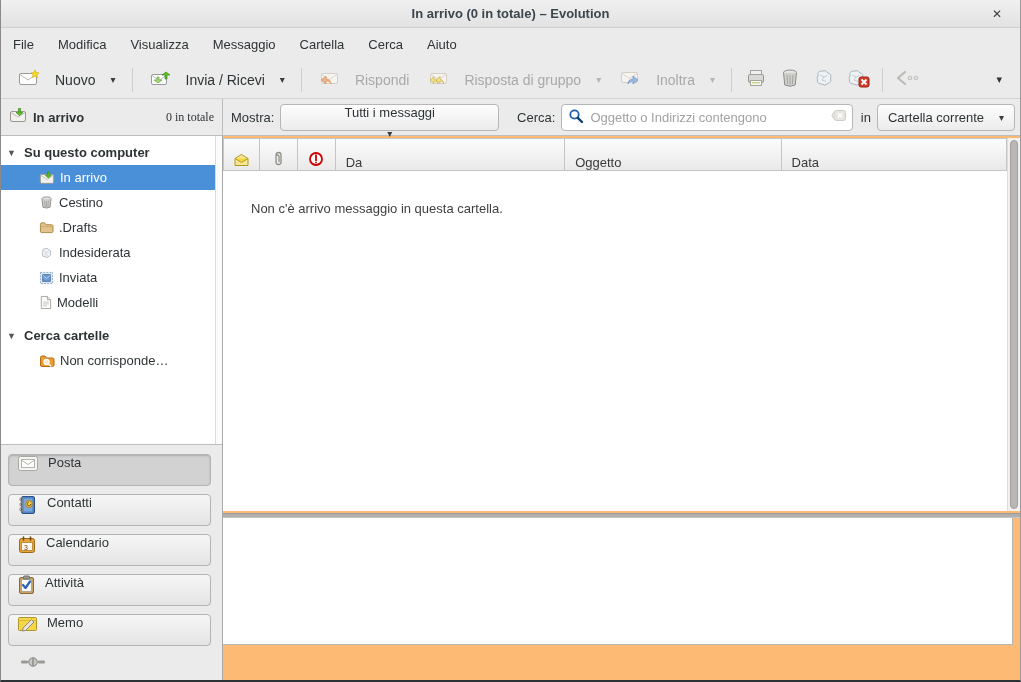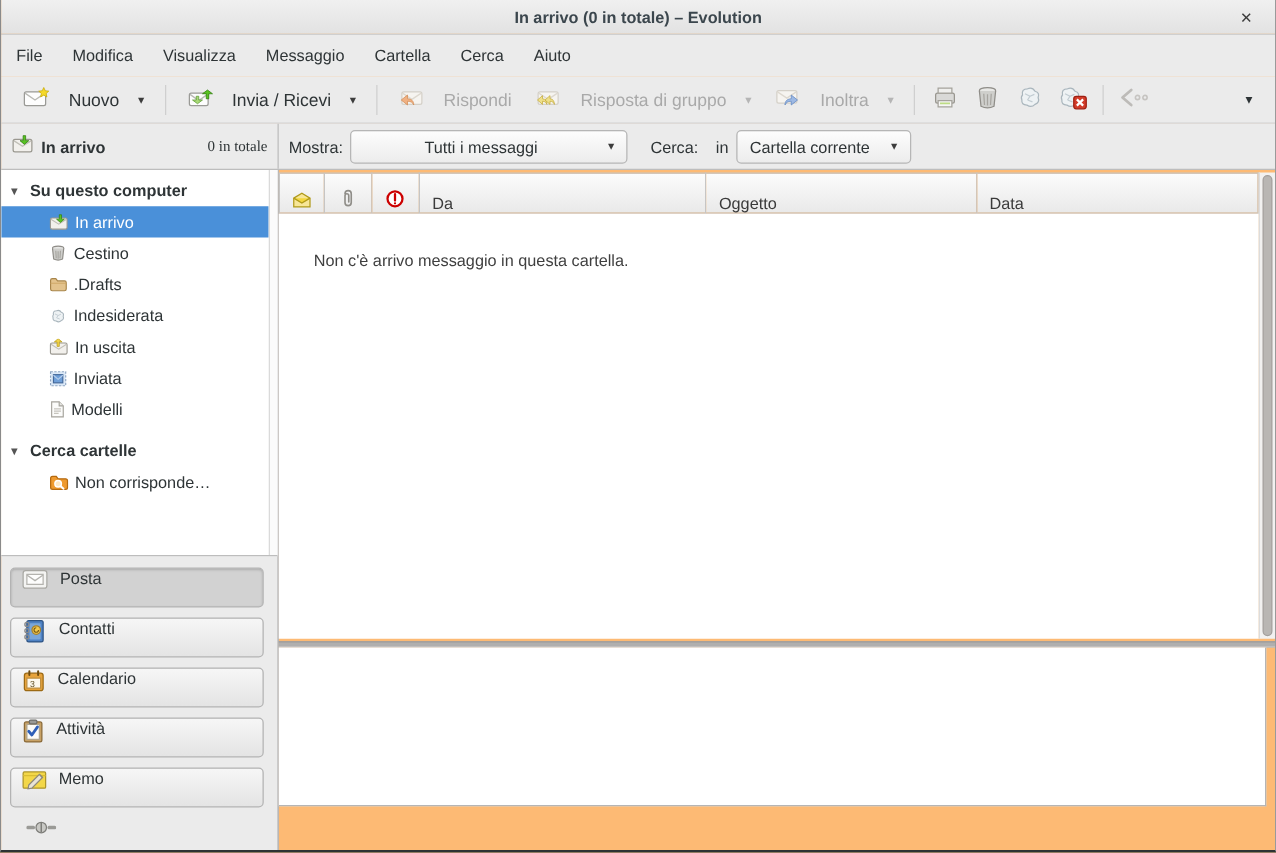--- a/index.html
+++ b/index.html
@@ -73,21 +73,21 @@
   .fb-left .fcount { margin-left:auto; font-size:12px; color:#2e3436;font-family:Liberation Serif, serif; }
   .fb-label { margin:0 6px 0 8px; }
   .dropdown {
     display:flex; align-items:center; height:27px;
     background: linear-gradient(#fdfdfd,#ececec);
     border:1px solid #b6b6b6; border-radius:4px;
     padding:0 10px; gap:8px;
   }
   .dropdown .val { flex:1; text-align:center; }
   .dropdown .arrow { font-size:10px; color:#3c3c3c; }
-  .dd-filter { width:222px; }
+  .dd-filter { width:222px;flex-direction:column; }
   .dd-scope { width:140px; margin-right:5px; }
   .searchbox {
     display:flex; align-items:center; width:296px; height:27px;
     background:#ffffff; border:1px solid #b6b6b6; border-radius:4px;
     padding:0 6px; gap:6px;
   }
   .searchbox input {
     flex:1; border:none; outline:none; font-family:inherit; font-size:13px;
     color:#2e3436; background:transparent; min-width:0;
   }
@@ -283,20 +283,32 @@
           </svg></span>
       <span class="fname">In arrivo</span>
       <span class="fcount">0 in totale</span>
     </div>
     <span class="fb-label">Mostra:</span>
     <div class="dropdown dd-filter">
       <span class="val">Tutti i messaggi</span>
       <span class="arrow">▾</span>
     </div>
     <span class="fb-label" style="margin-left:18px">Cerca:</span>
+    <div class="searchbox">
+      <span><svg width="16" height="16" viewBox="0 0 16 16">
+            <circle cx="6.5" cy="6.5" r="4.2" fill="none" stroke="#1c5fb0" stroke-width="1.8"></circle>
+            <path d="M9.8 9.8 L14 14" stroke="#123d72" stroke-width="2.4" stroke-linecap="round"></path>
+          </svg></span>
+      <input type="text" value="" placeholder="Oggetto o Indirizzi contengono" style="">
+      <span><svg width="15" height="13" viewBox="0 0 15 13">
+            <rect x="3.5" y="1.5" width="11" height="10" rx="2" fill="#e9e6e2" stroke="#cfccc7"></rect>
+            <path d="M3.5 2.5 L0.8 6.5 L3.5 10.5" fill="#e9e6e2" stroke="#cfccc7"></path>
+            <path d="M7 4.5 L11 8.5 M11 4.5 L7 8.5" stroke="#ffffff" stroke-width="1.6"></path>
+          </svg></span>
+    </div>
     <span class="fb-label">in</span>
     <div class="dropdown dd-scope">
       <span class="val" style="text-align:left">Cartella corrente</span>
       <span class="arrow">▾</span>
     </div>
   </div>
 
   <div class="content">
 
     <div class="sidebar">
@@ -335,30 +347,20 @@
           <span>.Drafts</span>
         </div>
         <div class="tree-row child">
           <span class="ticon">
               <svg width="15" height="14" viewBox="0 0 24 22">
                 <path d="M6 9 Q5 4 10 4 Q14 2.5 16 6 Q20 7 18.5 11 Q20 15 16 16.5 Q13 19.5 9.5 17 Q5 17 5.5 13 Q4.5 10.5 6 9 Z" fill="#eef2f4" stroke="#aab6bd" stroke-width="1.4"></path>
                 <path d="M8 8 L12 10 L10 13 M12 10 L15.5 8.5 M10 13 L14 14.5" fill="none" stroke="#c2ccd2" stroke-width="1.2"></path>
               </svg>
             </span>
           <span>Indesiderata</span>
-        </div>
-        <div class="tree-row child">
-          <span class="ticon">
-              <svg width="16" height="14" viewBox="0 0 18 15">
-                <rect x="1.5" y="3.5" width="15" height="10" rx="1.5" fill="#f2f0ec" stroke="#9a9890"></rect>
-                <path d="M2 4.5 L9 9 L16 4.5" fill="none" stroke="#c0beb6"></path>
-                <path d="M7 3 L11 3 L11 0.5 L14 4 L11 7.5 L11 5 L7 5 Z" fill="#f3d54a" stroke="#b09410" stroke-width=".6" transform="rotate(-90 9 4.5)"></path>
-              </svg>
-            </span>
-          <span>In uscita</span>
         </div>
         <div class="tree-row child">
           <span class="ticon">
               <svg width="15" height="14" viewBox="0 0 16 15">
                 <rect x="1.5" y="1.5" width="13" height="12" fill="#dce9f7" stroke="#8fa6c2" stroke-dasharray="2 1.2"></rect>
                 <rect x="4" y="4" width="8" height="7" fill="#6f9fd8" stroke="#44699a"></rect>
                 <path d="M4 4.5 L8 8 L12 4.5" fill="none" stroke="#b7cfec"></path>
               </svg>
             </span>
           <span>Inviata</span>

